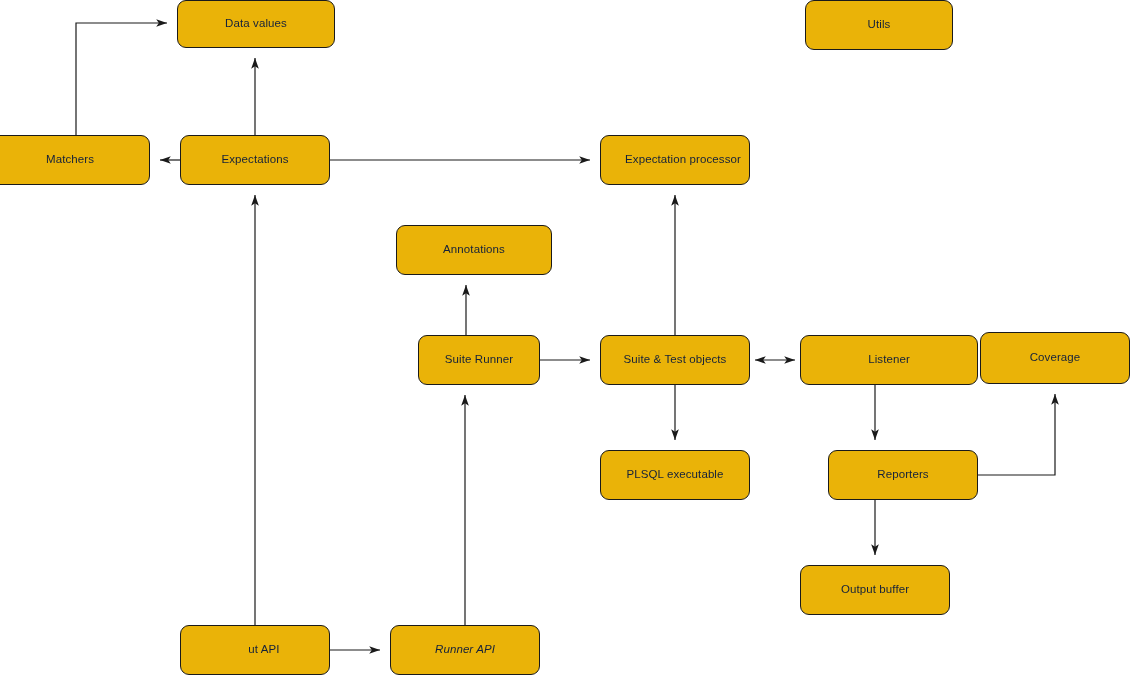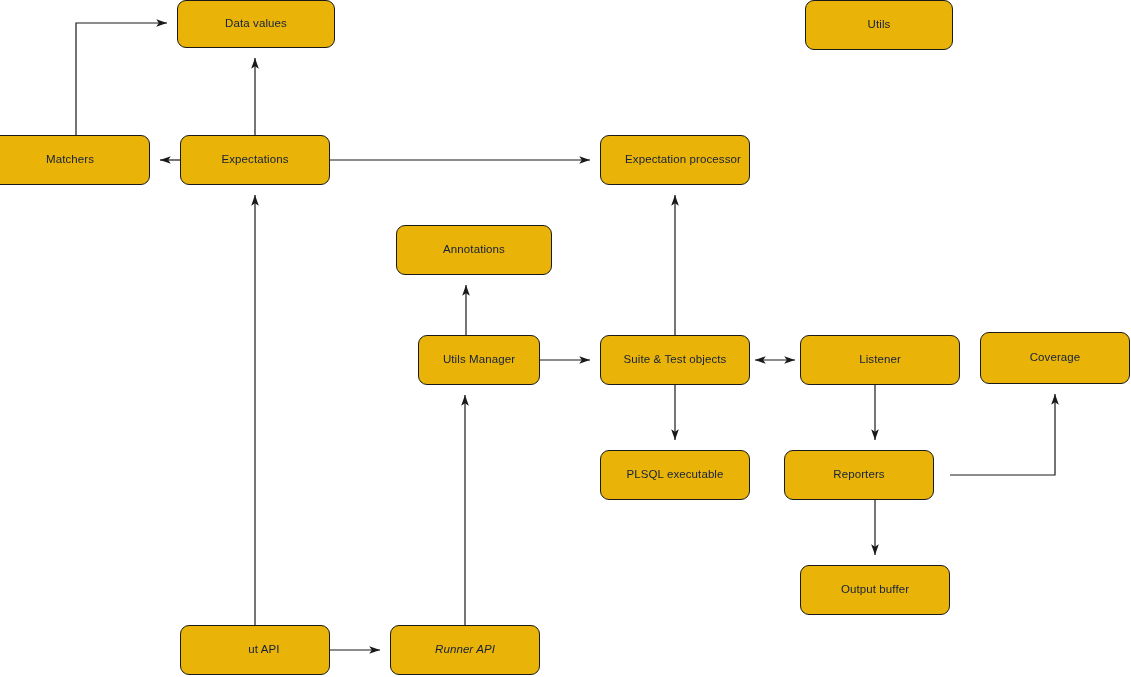--- a/index.html
+++ b/index.html
@@ -92,35 +92,35 @@
       <div class="node" style="left: 600px; top: 135px; width: 150px; height: 50px; border-color: rgb(26, 26, 26); padding-left: 16px;">
         <span class="node-label" style="color: rgb(20, 33, 59);">Expectation processor</span>
       </div>
       <div class="node" style="left: 805px; top: 0px; width: 148px; height: 50px; border-color: rgb(26, 26, 26);">
         <span class="node-label" style="color: rgb(20, 33, 59);">Utils</span>
       </div>
       <div class="node" style="left: 396px; top: 225px; width: 156px; height: 50px; border-color: rgb(26, 26, 26);">
         <span class="node-label" style="color: rgb(20, 33, 59);">Annotations</span>
       </div>
       <div class="node" style="left: 418px; top: 335px; width: 122px; height: 50px; border-color: rgb(26, 26, 26);">
-        <span class="node-label" style="color: rgb(20, 33, 59);">Utils Manager</span>
+        <span class="node-label" style="color: rgb(20, 33, 59);">Suite Runner</span>
       </div>
       <div class="node" style="left: 600px; top: 335px; width: 150px; height: 50px; border-color: rgb(26, 26, 26);">
         <span class="node-label" style="color: rgb(20, 33, 59);">Suite &amp; Test objects</span>
       </div>
-      <div class="node" style="left: 800px; top: 335px; width: 160px; height: 50px; border-color: rgb(26, 26, 26);">
+      <div class="node" style="left: 800px; top: 335px; width: 178px; height: 50px; border-color: rgb(26, 26, 26);">
         <span class="node-label" style="color: rgb(20, 33, 59);">Listener</span>
       </div>
       <div class="node" style="left: 980px; top: 332px; width: 150px; height: 52px; border-color: rgb(26, 26, 26);">
         <span class="node-label" style="color: rgb(20, 33, 59);">Coverage</span>
       </div>
       <div class="node" style="left: 600px; top: 450px; width: 150px; height: 50px; border-color: rgb(26, 26, 26);">
         <span class="node-label" style="color: rgb(20, 33, 59);">PLSQL executable</span>
       </div>
-      <div class="node" style="left: 784px; top: 450px; width: 150px; height: 50px; border-color: rgb(26, 26, 26);">
+      <div class="node" style="left: 828px; top: 450px; width: 150px; height: 50px; border-color: rgb(26, 26, 26);">
         <span class="node-label" style="color: rgb(20, 33, 59);">Reporters</span>
       </div>
       <div class="node" style="left: 800px; top: 565px; width: 150px; height: 50px; border-color: rgb(26, 26, 26);">
         <span class="node-label" style="color: rgb(20, 33, 59);">Output buffer</span>
       </div>
       <div class="node" style="left: 180px; top: 625px; width: 150px; height: 50px; border-color: rgb(26, 26, 26); padding-left: 18px;">
         <span class="node-label" style="color: rgb(20, 33, 59);">ut API</span>
       </div>
       <div class="node" style="left: 390px; top: 625px; width: 150px; height: 50px; border-color: rgb(26, 26, 26);">
         <span class="node-label" style="color: rgb(20, 33, 59); font-style: italic;">Runner API</span>

